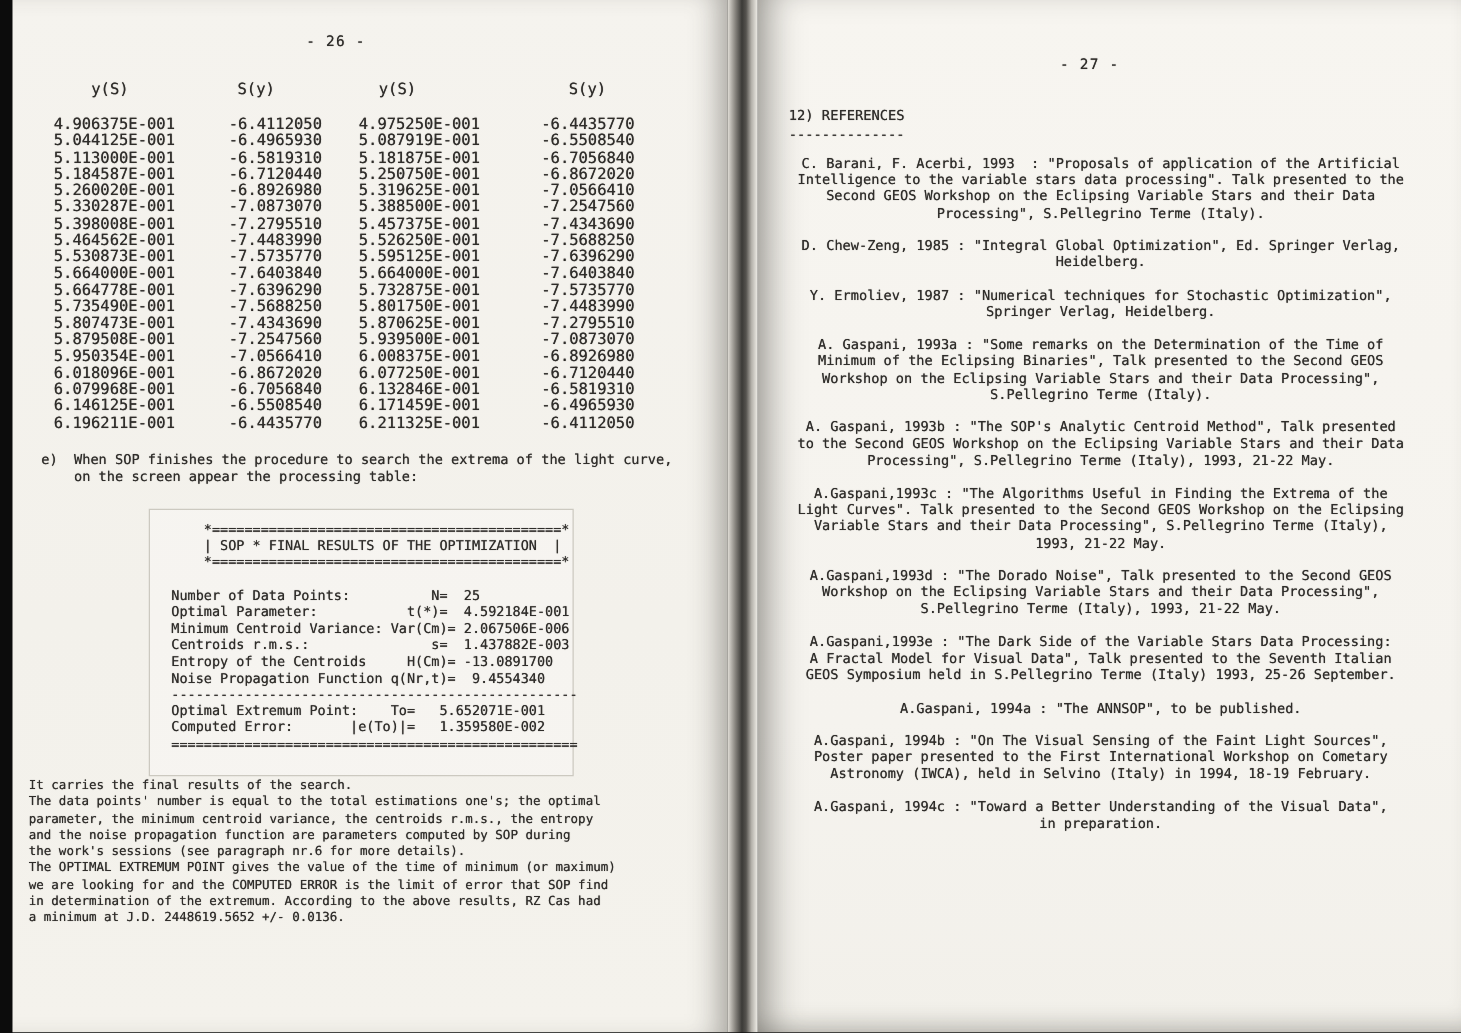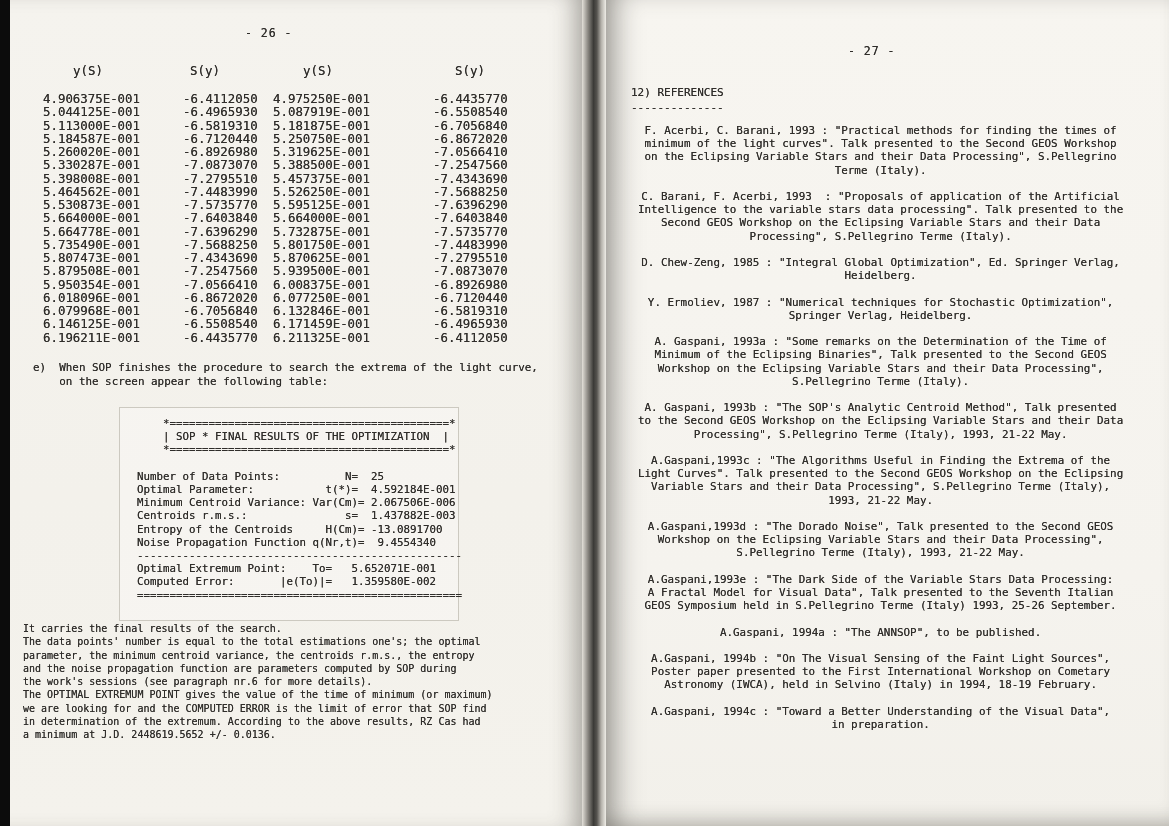--- a/index.html
+++ b/index.html
@@ -17,21 +17,21 @@
   pre{margin:0;white-space:pre;}
   
   .pageno-left{position:absolute;left:235px;top:26px;font-size:11.5px;letter-spacing:1px;}
   .results-table{position:absolute;left:33px;top:63px;font-size:12.4px;}
   .thead{position:relative;height:14px;}
   .thcell{position:absolute;top:0;white-space:pre;}
   .h0{left:30px}.h1{left:147px}.h2{left:260px}.h3{left:412px}
   .trows{position:absolute;left:33px;top:91px;font-size:12.4px;}
   .trow{position:relative;height:13.25px;}
   .tcell{position:absolute;top:0;white-space:pre;}
-  .c0{left:0}.c1{left:140px}.c2{left:230px}.c3{left:390px}
+  .c0{left:0}.c1{left:140px}.c2{left:244px}.c3{left:390px}
   .para-e{position:absolute;left:23px;top:361px;font-size:10.9px;line-height:13.5px;}
   .sop-box{position:absolute;left:109px;top:407px;width:338px;height:212px;border:1px solid #ccc9c0;
            background:rgba(255,255,255,.25);}
   .sop-box pre{padding:9px 0 0 17px;font-size:10.8px;line-height:13.2px;}
   .closing{position:absolute;left:13px;top:622px;font-size:10px;line-height:13.3px;}
   
   .pageno-right{position:absolute;left:242px;top:44px;font-size:11.5px;letter-spacing:1px;}
   .ref-title{position:absolute;left:25px;top:86px;font-size:11px;line-height:14.5px;}
   .refs{position:absolute;left:32px;top:124px;font-size:10.9px;}
   .ref{line-height:13.2px;margin:0 0 13.2px 0;}
@@ -164,21 +164,21 @@
         </div>
         <div class="trow">
           <span class="tcell c0">6.196211E-001</span>
           <span class="tcell c1">-6.4435770</span>
           <span class="tcell c2">6.211325E-001</span>
           <span class="tcell c3">-6.4112050</span>
         </div>
       </div>
 
     <pre class="para-e">e)  When SOP finishes the procedure to search the extrema of the light curve,
-    on the screen appear the following table:</pre>
+    on the screen appear the processing table:</pre>
 
     <div class="sop-box">
       <pre>    *===========================================*
     | SOP * FINAL RESULTS OF THE OPTIMIZATION  |
     *===========================================*
 
 Number of Data Points:          N=  25
 Optimal Parameter:           t(*)=  4.592184E-001
 Minimum Centroid Variance: Var(Cm)= 2.067506E-006
 Centroids r.m.s.:               s=  1.437882E-003
@@ -203,24 +203,20 @@
 
   <div class="gutter"></div>
 
   <div class="page page-right">
     <div class="pageno-right">- 27 -</div>
 
     <pre class="ref-title">12) REFERENCES
 --------------</pre>
 
     <div class="refs">
-        <pre class="ref">F. Acerbi, C. Barani, 1993 : "Practical methods for finding the times of
-minimum of the light curves". Talk presented to the Second GEOS Workshop
-on the Eclipsing Variable Stars and their Data Processing", S.Pellegrino
-Terme (Italy).</pre>
         <pre class="ref">C. Barani, F. Acerbi, 1993  : "Proposals of application of the Artificial
 Intelligence to the variable stars data processing". Talk presented to the
 Second GEOS Workshop on the Eclipsing Variable Stars and their Data
 Processing", S.Pellegrino Terme (Italy).</pre>
         <pre class="ref">D. Chew-Zeng, 1985 : "Integral Global Optimization", Ed. Springer Verlag,
 Heidelberg.</pre>
         <pre class="ref">Y. Ermoliev, 1987 : "Numerical techniques for Stochastic Optimization",
 Springer Verlag, Heidelberg.</pre>
         <pre class="ref">A. Gaspani, 1993a : "Some remarks on the Determination of the Time of
 Minimum of the Eclipsing Binaries", Talk presented to the Second GEOS

